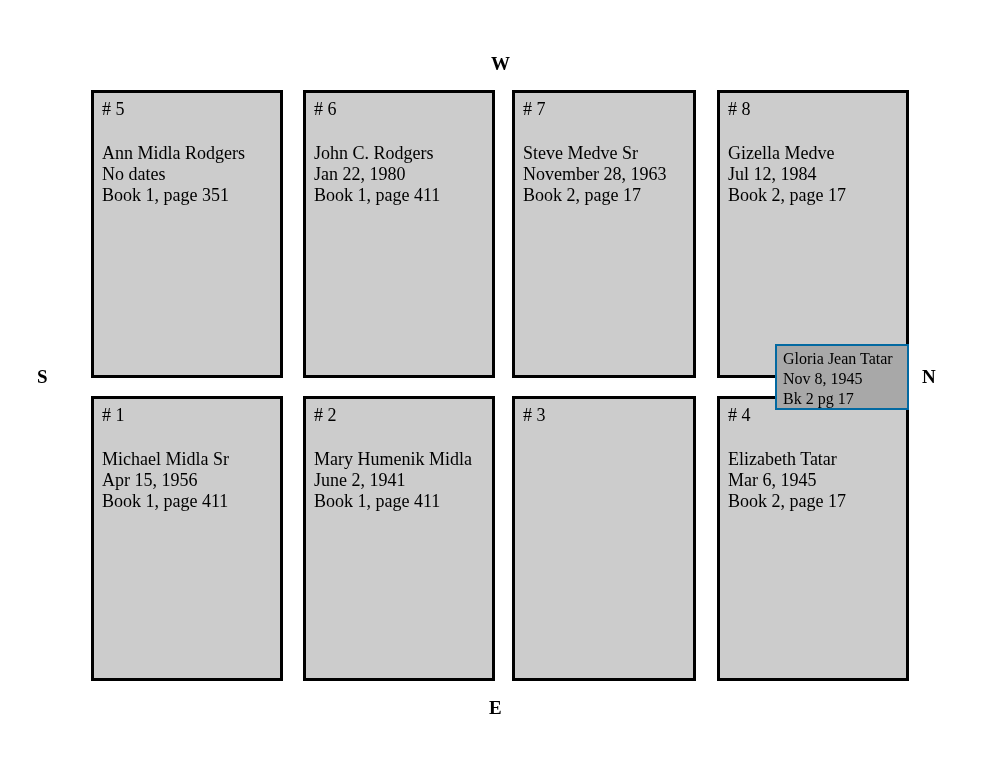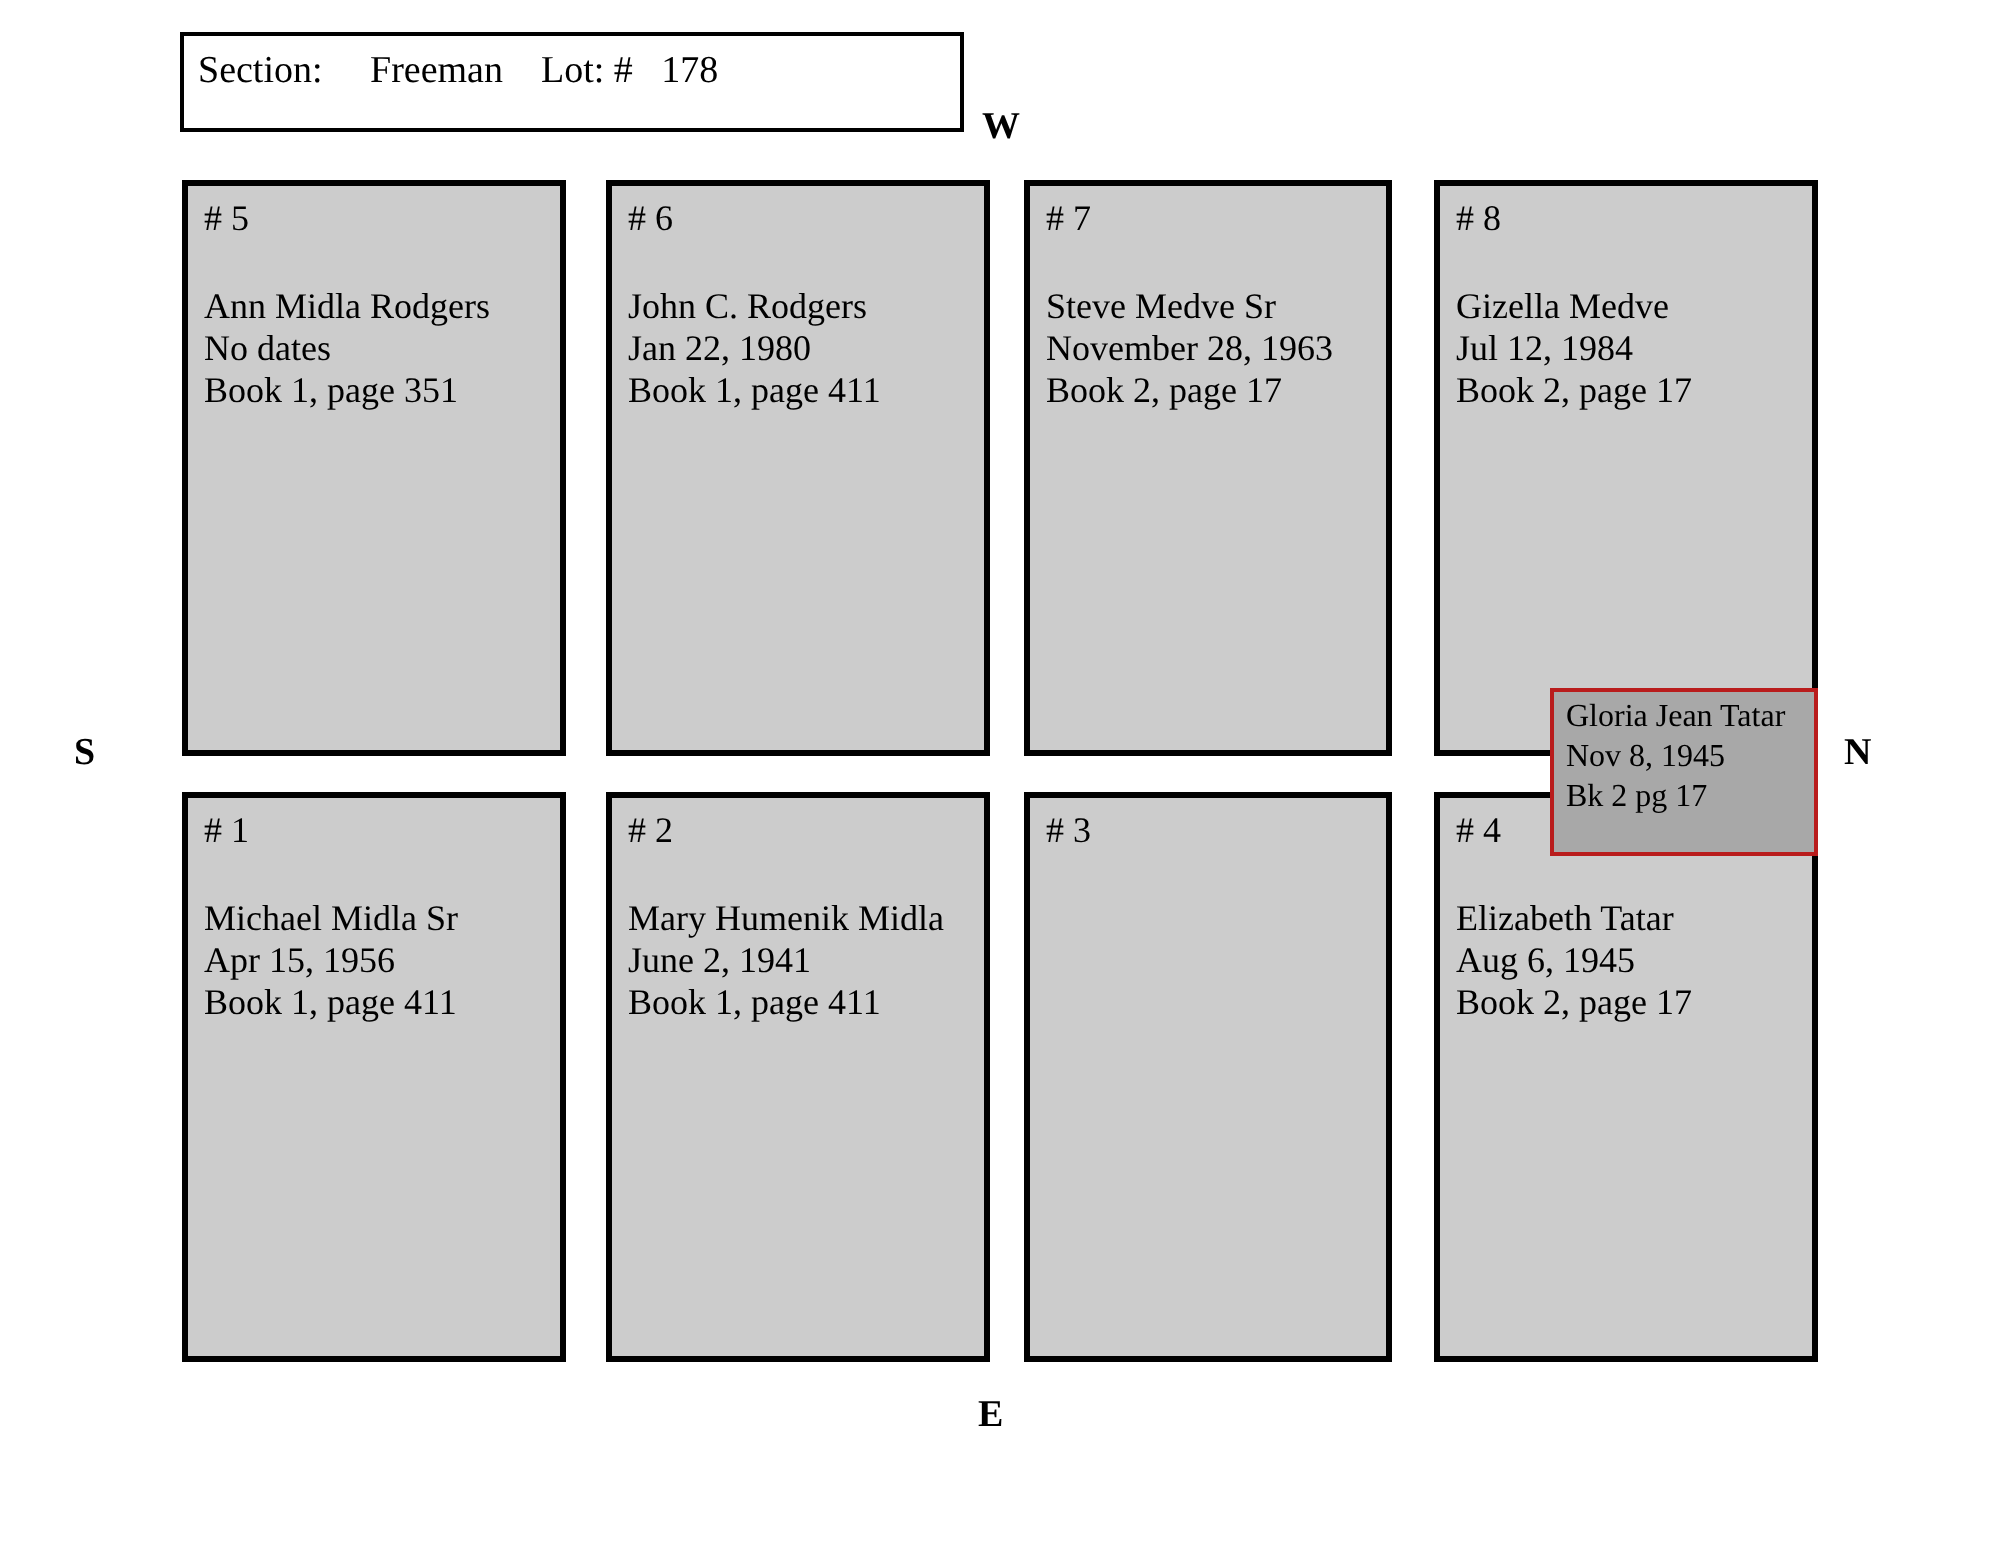--- a/index.html
+++ b/index.html
@@ -86,43 +86,40 @@
   .col-2 { left: 303px; width: 192px; }
   .col-3 { left: 512px; width: 184px; }
   .col-4 { left: 717px; width: 192px; }
 
   
   .overlay-box {
     position: absolute;
     left: 775px;
     top: 344px;
     width: 134px;
-    height: 84px;
+    height: 66px;
     background: #a8a8a8;
-    border: 2px solid #b91c1c;
+    border: 2px solid #0369a1;
     box-sizing: border-box;
     z-index: 20;
   }
   .overlay-text {
     position: absolute;
     left: 6px;
     top: 3px;
     font-size: 16px;
     line-height: 20px;
     white-space: pre-line;
   }
 </style>
 </head>
 <body>
 
 <div id="map-canvas">
 
-  <div class="header-box">
-    <div class="header-text">Section:     Freeman    Lot: #   178</div>
-  </div>
 
   <div class="compass compass-w">W</div>
   <div class="compass compass-n">N</div>
   <div class="compass compass-s">S</div>
   <div class="compass compass-e">E</div>
 
   <div class="plot row-top col-1">
     <div class="plot-number"># 5</div>
     <div class="plot-details">Ann Midla Rodgers
 No dates
@@ -165,21 +162,21 @@
   </div>
 
   <div class="plot row-bottom col-3">
     <div class="plot-number"># 3</div>
     <div class="plot-details"></div>
   </div>
 
   <div class="plot row-bottom col-4">
     <div class="plot-number"># 4</div>
     <div class="plot-details">Elizabeth Tatar
-Aug 6, 1945
+Mar 6, 1945
 Book 2, page 17</div>
   </div>
 
   <div class="overlay-box">
     <div class="overlay-text">Gloria Jean Tatar
 Nov 8, 1945
 Bk 2 pg 17</div>
   </div>
 
 </div>

